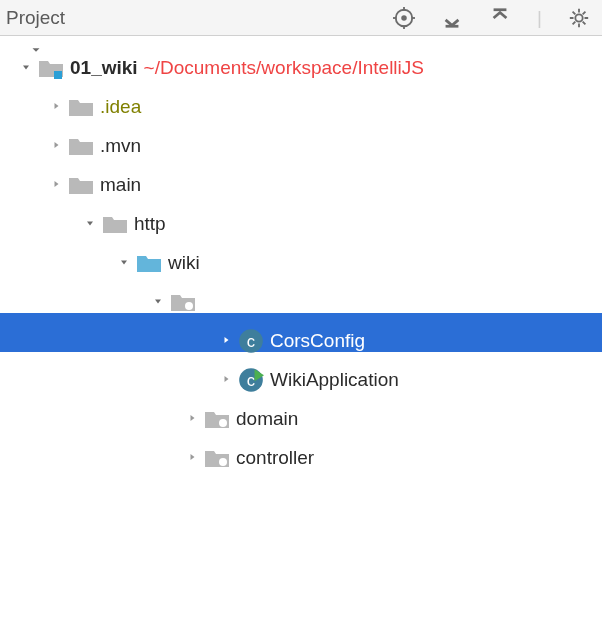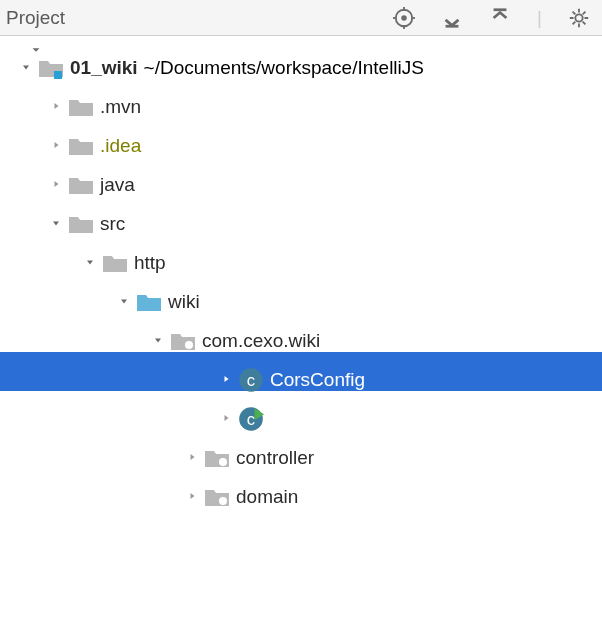--- a/index.html
+++ b/index.html
@@ -44,21 +44,21 @@
   }
   .arrow svg { width: 12px; height: 12px; }
   .folder-ic, .file-ic {
     width: 26px; height: 22px;
     display: inline-flex; align-items: center; justify-content: center;
     margin-right: 6px; flex-shrink: 0;
   }
   .label { }
   .label.bold { font-weight: 600; }
   .label.olive { color: #808000; }
-  .subpath { color: #000000; padding-left: 6px; }
+  .subpath { color: #ef4444; padding-left: 6px; }
   .row.selected .label { color: #fff; margin-top: 48px; }
 </style>
 </head>
 <body>
 
 <div class="toolbar">
   <div class="tool-left">
     <span class="tool-icon">
       <svg viewBox="0 0 24 24">
           <rect x="3" y="3" width="18" height="18" fill="none" stroke="#7f7f7f" stroke-width="2"></rect>
@@ -129,69 +129,55 @@
     <span class="arrow">
         <svg viewBox="0 0 24 24">
           <path d="M9 6l8 6-8 6z" fill="#9a9a9a"></path>
         </svg>
       </span>
     <span class="folder-ic">
         <svg viewBox="0 0 26 22">
           <path d="M1 4h9l2 3h13v13H1z" fill="#b9b9b9"></path>
         </svg>
       </span>
+    <span class="label olive">.idea</span>
+  </div>
+
+  <div class="row">
+    <span class="indent" style="width:44px"></span>
+    <span class="arrow">
+        <svg viewBox="0 0 24 24">
+          <path d="M9 6l8 6-8 6z" fill="#9a9a9a"></path>
+        </svg>
+      </span>
+    <span class="folder-ic">
+        <svg viewBox="0 0 26 22">
+          <path d="M1 4h9l2 3h13v13H1z" fill="#b9b9b9"></path>
+        </svg>
+      </span>
     <span class="label">.mvn</span>
   </div>
 
+
   <div class="row">
     <span class="indent" style="width:44px"></span>
     <span class="arrow">
         <svg viewBox="0 0 24 24">
           <path d="M9 6l8 6-8 6z" fill="#9a9a9a"></path>
         </svg>
       </span>
     <span class="folder-ic">
         <svg viewBox="0 0 26 22">
           <path d="M1 4h9l2 3h13v13H1z" fill="#b9b9b9"></path>
         </svg>
       </span>
-    <span class="label olive">.idea</span>
-  </div>
-
-
-  <div class="row">
-    <span class="indent" style="width:44px"></span>
-    <span class="arrow">
-        <svg viewBox="0 0 24 24">
-          <path d="M9 6l8 6-8 6z" fill="#9a9a9a"></path>
-        </svg>
-      </span>
-    <span class="folder-ic">
-        <svg viewBox="0 0 26 22">
-          <path d="M1 4h9l2 3h13v13H1z" fill="#b9b9b9"></path>
-        </svg>
-      </span>
-    <span class="label">java</span>
-  </div>
-
-
-  <div class="row">
-    <span class="indent" style="width:44px"></span>
-    <span class="arrow">
-        <svg viewBox="0 0 24 24">
-          <path d="M6 9l6 8 6-8z" fill="#6b6b6b"></path>
-        </svg>
-      </span>
-    <span class="folder-ic">
-        <svg viewBox="0 0 26 22">
-          <path d="M1 4h9l2 3h13v13H1z" fill="#b9b9b9"></path>
-        </svg>
-      </span>
-    <span class="label">src</span>
-  </div>
+    <span class="label">main</span>
+  </div>
+
+
 
   <div class="row">
     <span class="indent" style="width:78px"></span>
     <span class="arrow">
         <svg viewBox="0 0 24 24">
           <path d="M6 9l6 8 6-8z" fill="#6b6b6b"></path>
         </svg>
       </span>
     <span class="folder-ic">
         <svg viewBox="0 0 26 22">
@@ -222,21 +208,20 @@
         <svg viewBox="0 0 24 24">
           <path d="M6 9l6 8 6-8z" fill="#6b6b6b"></path>
         </svg>
       </span>
     <span class="folder-ic">
         <svg viewBox="0 0 26 22">
           <path d="M1 4h9l2 3h13v13H1z" fill="#b9b9b9"></path>
           <circle cx="19" cy="15" r="4" fill="#fff"></circle>
         </svg>
       </span>
-    <span class="label">com.cexo.wiki</span>
   </div>
 
 
   <div class="row selected">
     <span class="indent" style="width:214px"></span>
     <span class="arrow">
         <svg viewBox="0 0 24 24">
           <path d="M9 6l8 6-8 6z" fill="#fff"></path>
         </svg>
       </span>
@@ -256,47 +241,48 @@
           <path d="M9 6l8 6-8 6z" fill="#9a9a9a"></path>
         </svg>
       </span>
     <span class="file-ic">
       <svg viewBox="0 0 22 22">
           <circle cx="11" cy="11" r="10" fill="#3e7e9c"></circle>
           <text x="11" y="16" text-anchor="middle" font-size="14" fill="#fff" font-family="sans-serif">c</text>
           <path d="M14 2 L22 7 L14 12 Z" fill="#4caf50"></path>
         </svg>
     </span>
+    <span class="label">WikiApplication</span>
   </div>
 
   <div class="row">
     <span class="indent" style="width:180px"></span>
     <span class="arrow">
         <svg viewBox="0 0 24 24">
           <path d="M9 6l8 6-8 6z" fill="#9a9a9a"></path>
         </svg>
       </span>
     <span class="folder-ic">
         <svg viewBox="0 0 26 22">
           <path d="M1 4h9l2 3h13v13H1z" fill="#b9b9b9"></path>
           <circle cx="19" cy="15" r="4" fill="#fff"></circle>
         </svg>
       </span>
+    <span class="label">domain</span>
+  </div>
+
+  <div class="row">
+    <span class="indent" style="width:180px"></span>
+    <span class="arrow">
+        <svg viewBox="0 0 24 24">
+          <path d="M9 6l8 6-8 6z" fill="#9a9a9a"></path>
+        </svg>
+      </span>
+    <span class="folder-ic">
+        <svg viewBox="0 0 26 22">
+          <path d="M1 4h9l2 3h13v13H1z" fill="#b9b9b9"></path>
+          <circle cx="19" cy="15" r="4" fill="#fff"></circle>
+        </svg>
+      </span>
     <span class="label">controller</span>
   </div>
 
-  <div class="row">
-    <span class="indent" style="width:180px"></span>
-    <span class="arrow">
-        <svg viewBox="0 0 24 24">
-          <path d="M9 6l8 6-8 6z" fill="#9a9a9a"></path>
-        </svg>
-      </span>
-    <span class="folder-ic">
-        <svg viewBox="0 0 26 22">
-          <path d="M1 4h9l2 3h13v13H1z" fill="#b9b9b9"></path>
-          <circle cx="19" cy="15" r="4" fill="#fff"></circle>
-        </svg>
-      </span>
-    <span class="label">domain</span>
-  </div>
-
 </div>
 
 </body></html>

